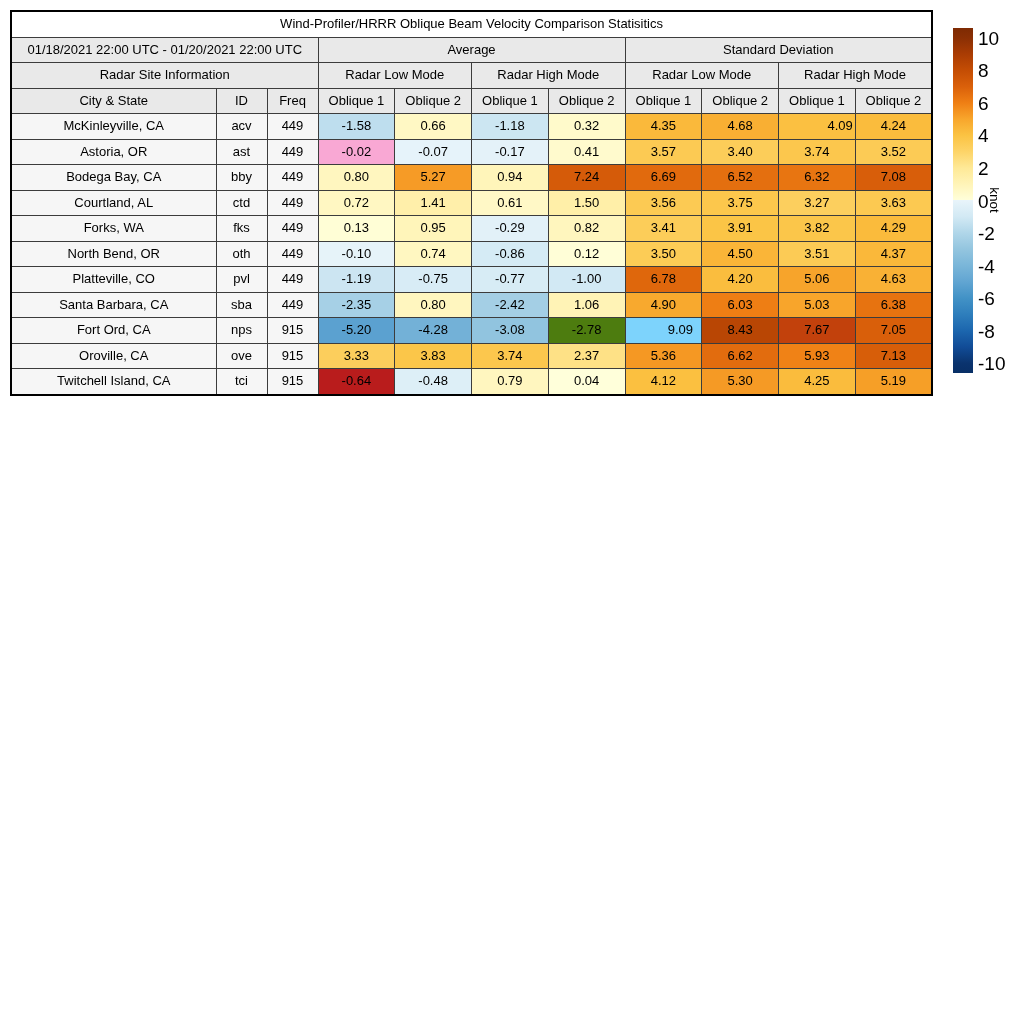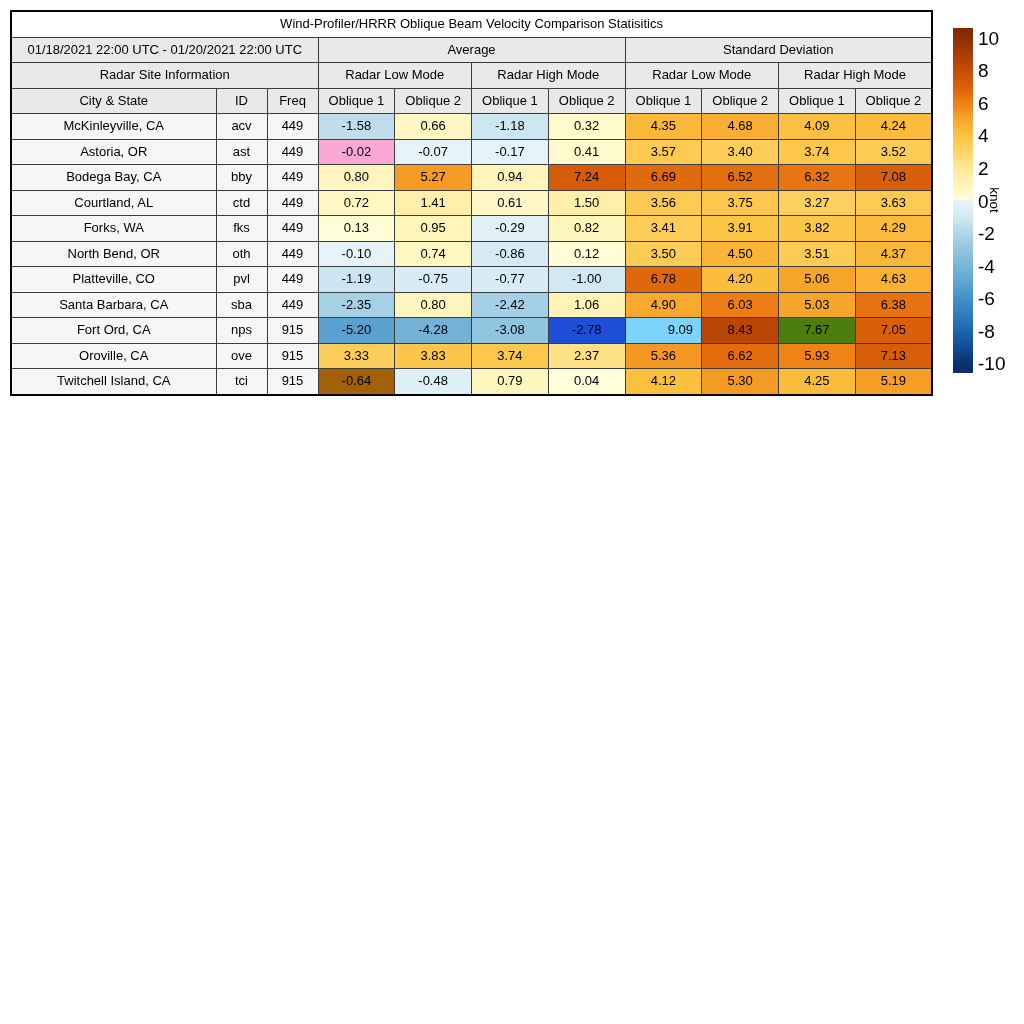--- a/index.html
+++ b/index.html
@@ -120,21 +120,21 @@
         <tr>
           <td class="sitecell">McKinleyville, CA</td>
           <td class="sitecell">acv</td>
           <td class="sitecell">449</td>
           <td class="valcell" style="background: rgb(190, 222, 238);">-1.58</td>
           <td class="valcell" style="background: rgb(255, 248, 196);">0.66</td>
           <td class="valcell" style="background: rgb(204, 230, 242);">-1.18</td>
           <td class="valcell" style="background: rgb(255, 250, 203);">0.32</td>
           <td class="valcell" style="background: rgb(250, 185, 59);">4.35</td>
           <td class="valcell" style="background: rgb(249, 175, 51);">4.68</td>
-          <td class="valcell" style="background: rgb(251, 192, 65);">4.09</td>
+          <td class="valcell" style="background: rgb(251, 192, 65); text-align: right;">4.09</td>
           <td class="valcell" style="background: rgb(250, 188, 61);">4.24</td>
         </tr>
         <tr>
           <td class="sitecell">Astoria, OR</td>
           <td class="sitecell">ast</td>
           <td class="sitecell">449</td>
           <td class="valcell" style="background: #f9a8d4;">-0.02</td>
           <td class="valcell" style="background: rgb(230, 243, 250);">-0.07</td>
           <td class="valcell" style="background: rgb(228, 242, 249);">-0.17</td>
           <td class="valcell" style="background: rgb(255, 250, 205);">0.41</td>
@@ -221,44 +221,44 @@
           <td class="valcell" style="background: rgb(248, 165, 43);">5.03</td>
           <td class="valcell" style="background: rgb(231, 115, 16);">6.38</td>
         </tr>
         <tr>
           <td class="sitecell">Fort Ord, CA</td>
           <td class="sitecell">nps</td>
           <td class="sitecell">915</td>
           <td class="valcell" style="background: rgb(91, 161, 208);">-5.20</td>
           <td class="valcell" style="background: rgb(115, 177, 215);">-4.28</td>
           <td class="valcell" style="background: rgb(145, 196, 223);">-3.08</td>
-          <td class="valcell" style="background: #1d4ed8;">-2.78</td>
+          <td class="valcell" style="background: #4d7c0f;">-2.78</td>
           <td class="valcell" style="background: #7dd3fc; padding-left: 36px;">9.09</td>
           <td class="valcell" style="background: rgb(185, 70, 4);">8.43</td>
-          <td class="valcell" style="background: #4d7c0f;">7.67</td>
+          <td class="valcell" style="background: #c2410c;">7.67</td>
           <td class="valcell" style="background: rgb(217, 95, 10);">7.05</td>
         </tr>
         <tr>
           <td class="sitecell">Oroville, CA</td>
           <td class="sitecell">ove</td>
           <td class="sitecell">915</td>
           <td class="valcell" style="background: rgb(252, 206, 92);">3.33</td>
           <td class="valcell" style="background: rgb(251, 198, 73);">3.83</td>
           <td class="valcell" style="background: rgb(252, 199, 77);">3.74</td>
           <td class="valcell" style="background: rgb(254, 225, 134);">2.37</td>
           <td class="valcell" style="background: rgb(245, 152, 35);">5.36</td>
           <td class="valcell" style="background: rgb(226, 108, 14);">6.62</td>
           <td class="valcell" style="background: rgb(240, 130, 22);">5.93</td>
           <td class="valcell" style="background: rgb(215, 94, 9);">7.13</td>
         </tr>
         <tr>
           <td class="sitecell">Twitchell Island, CA</td>
           <td class="sitecell">tci</td>
           <td class="sitecell">915</td>
-          <td class="valcell" style="background: #a16207;">-0.64</td>
+          <td class="valcell" style="background: #b91c1c;">-0.64</td>
           <td class="valcell" style="background: rgb(221, 239, 247);">-0.48</td>
           <td class="valcell" style="background: rgb(255, 246, 191);">0.79</td>
           <td class="valcell" style="background: rgb(255, 255, 218);">0.04</td>
           <td class="valcell" style="background: rgb(251, 192, 64);">4.12</td>
           <td class="valcell" style="background: rgb(245, 154, 37);">5.30</td>
           <td class="valcell" style="background: rgb(250, 188, 61);">4.25</td>
           <td class="valcell" style="background: rgb(246, 159, 39);">5.19</td>
         </tr>
       </tbody>
   </table>

